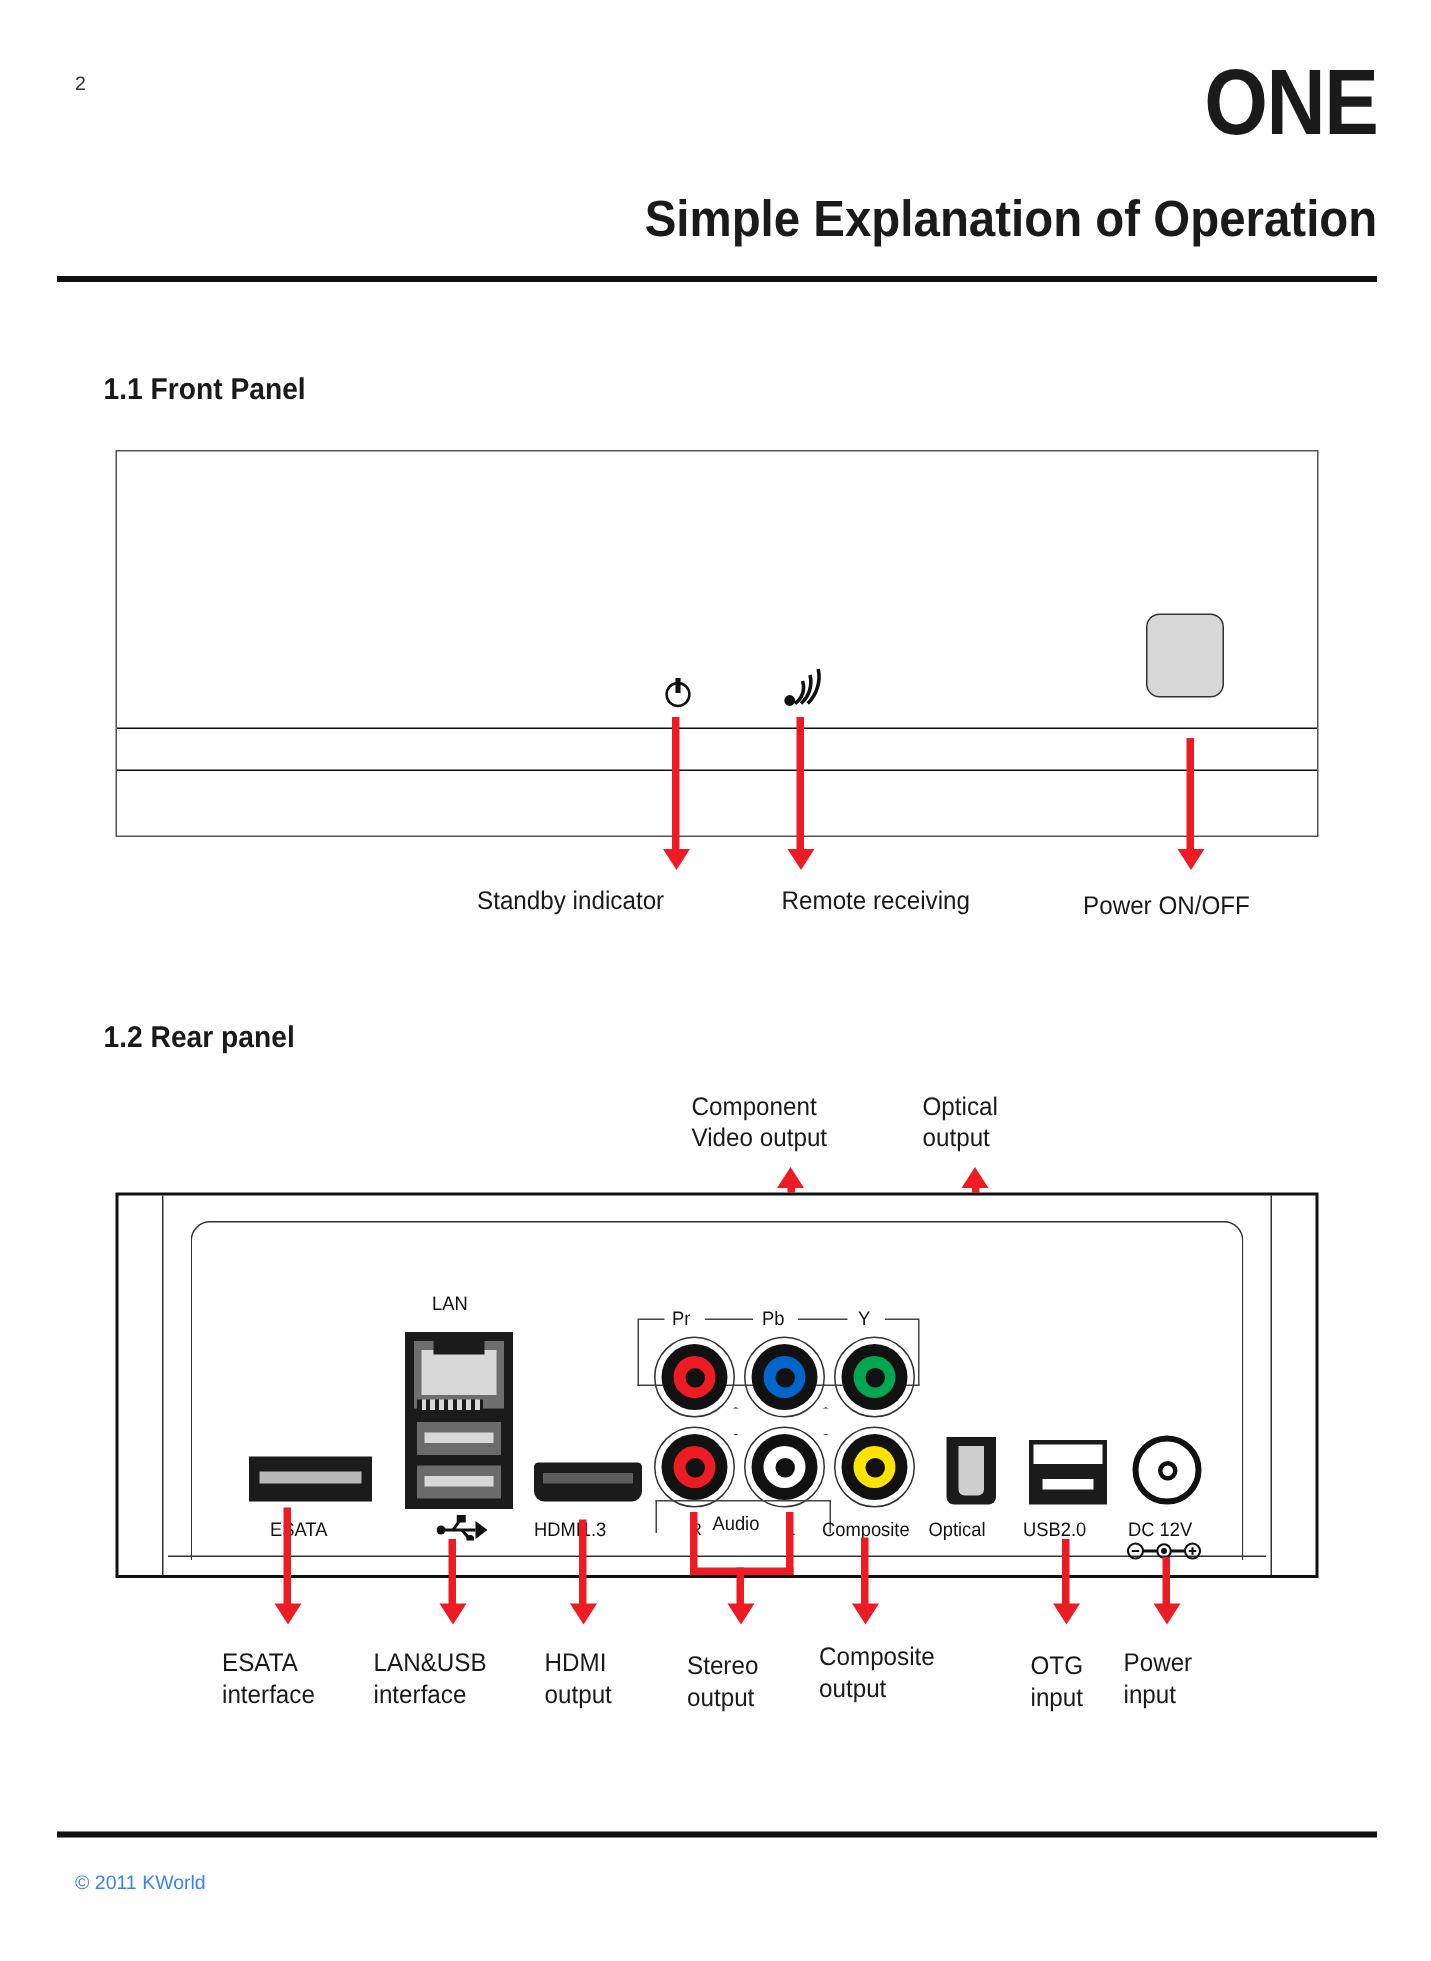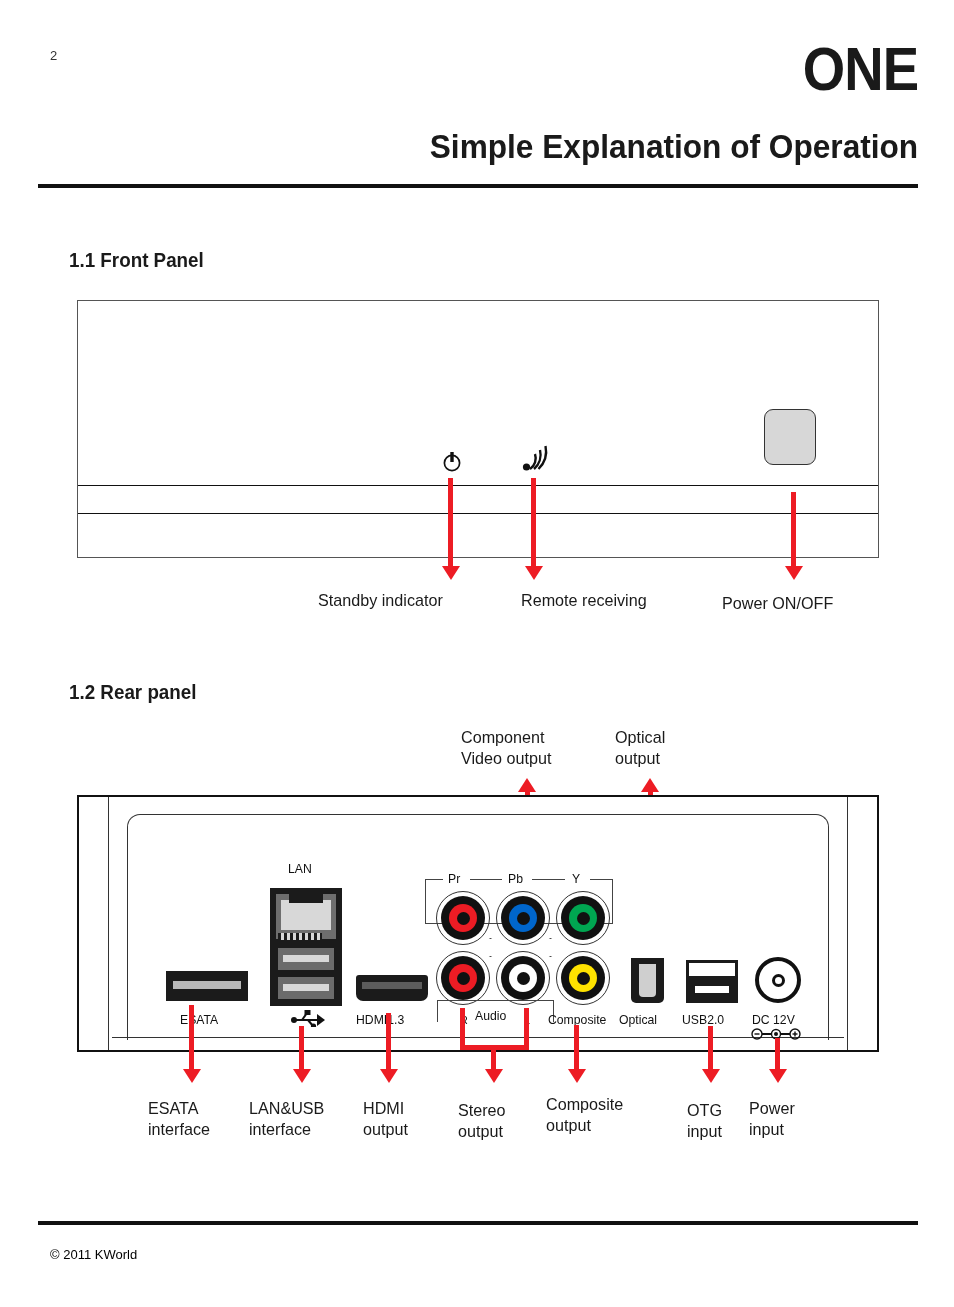--- a/index.html
+++ b/index.html
@@ -249,21 +249,21 @@
     border: 3.5px solid #111; box-sizing: border-box;
   }
 
   
   #footer-rule {
     position: absolute; left: 38px; top: 1221px;
     width: 880px; height: 4px; background: #111;
   }
   #footer-text {
     position: absolute; left: 50px; top: 1247px;
-    font-size: 13px; color: #000000;
+    font-size: 13px; color: #3b82f6;
   }
 </style>
 </head>
 <body>
 
 <div class="page">
 
   <div id="page-number">2</div>
   <div id="doc-title">ONE</div>
   <div id="doc-subtitle">Simple Explanation of Operation</div>

